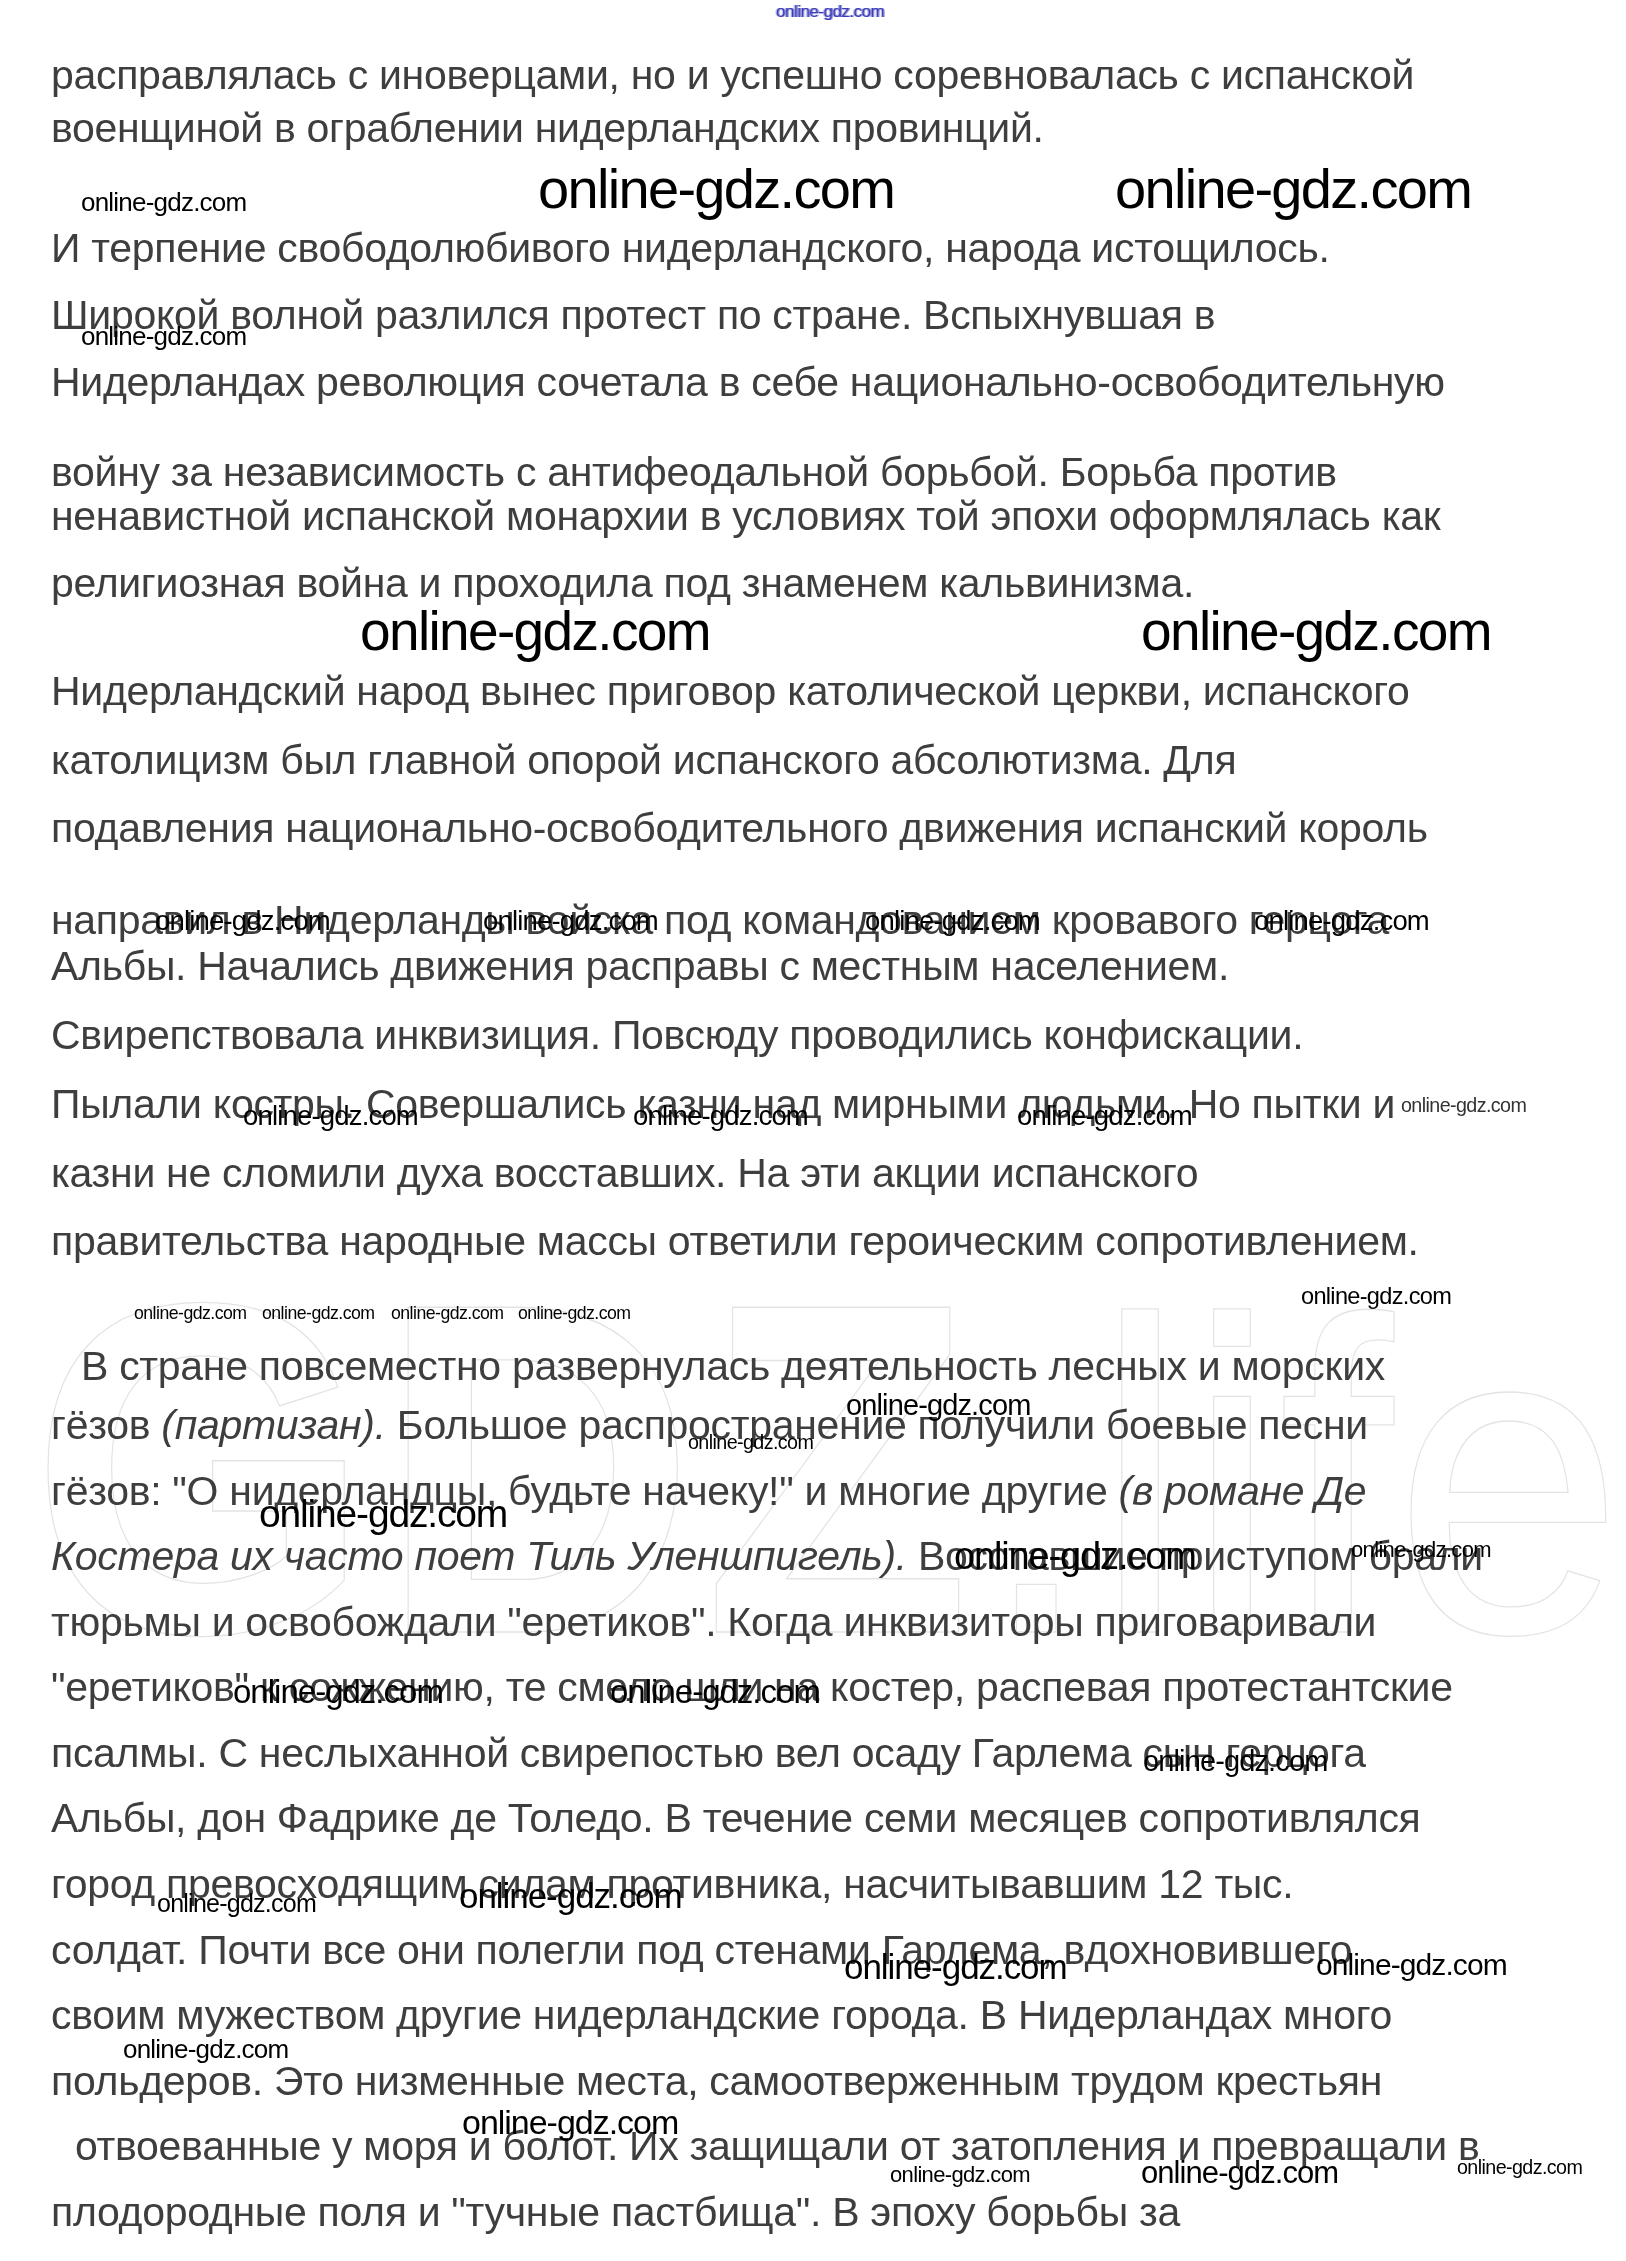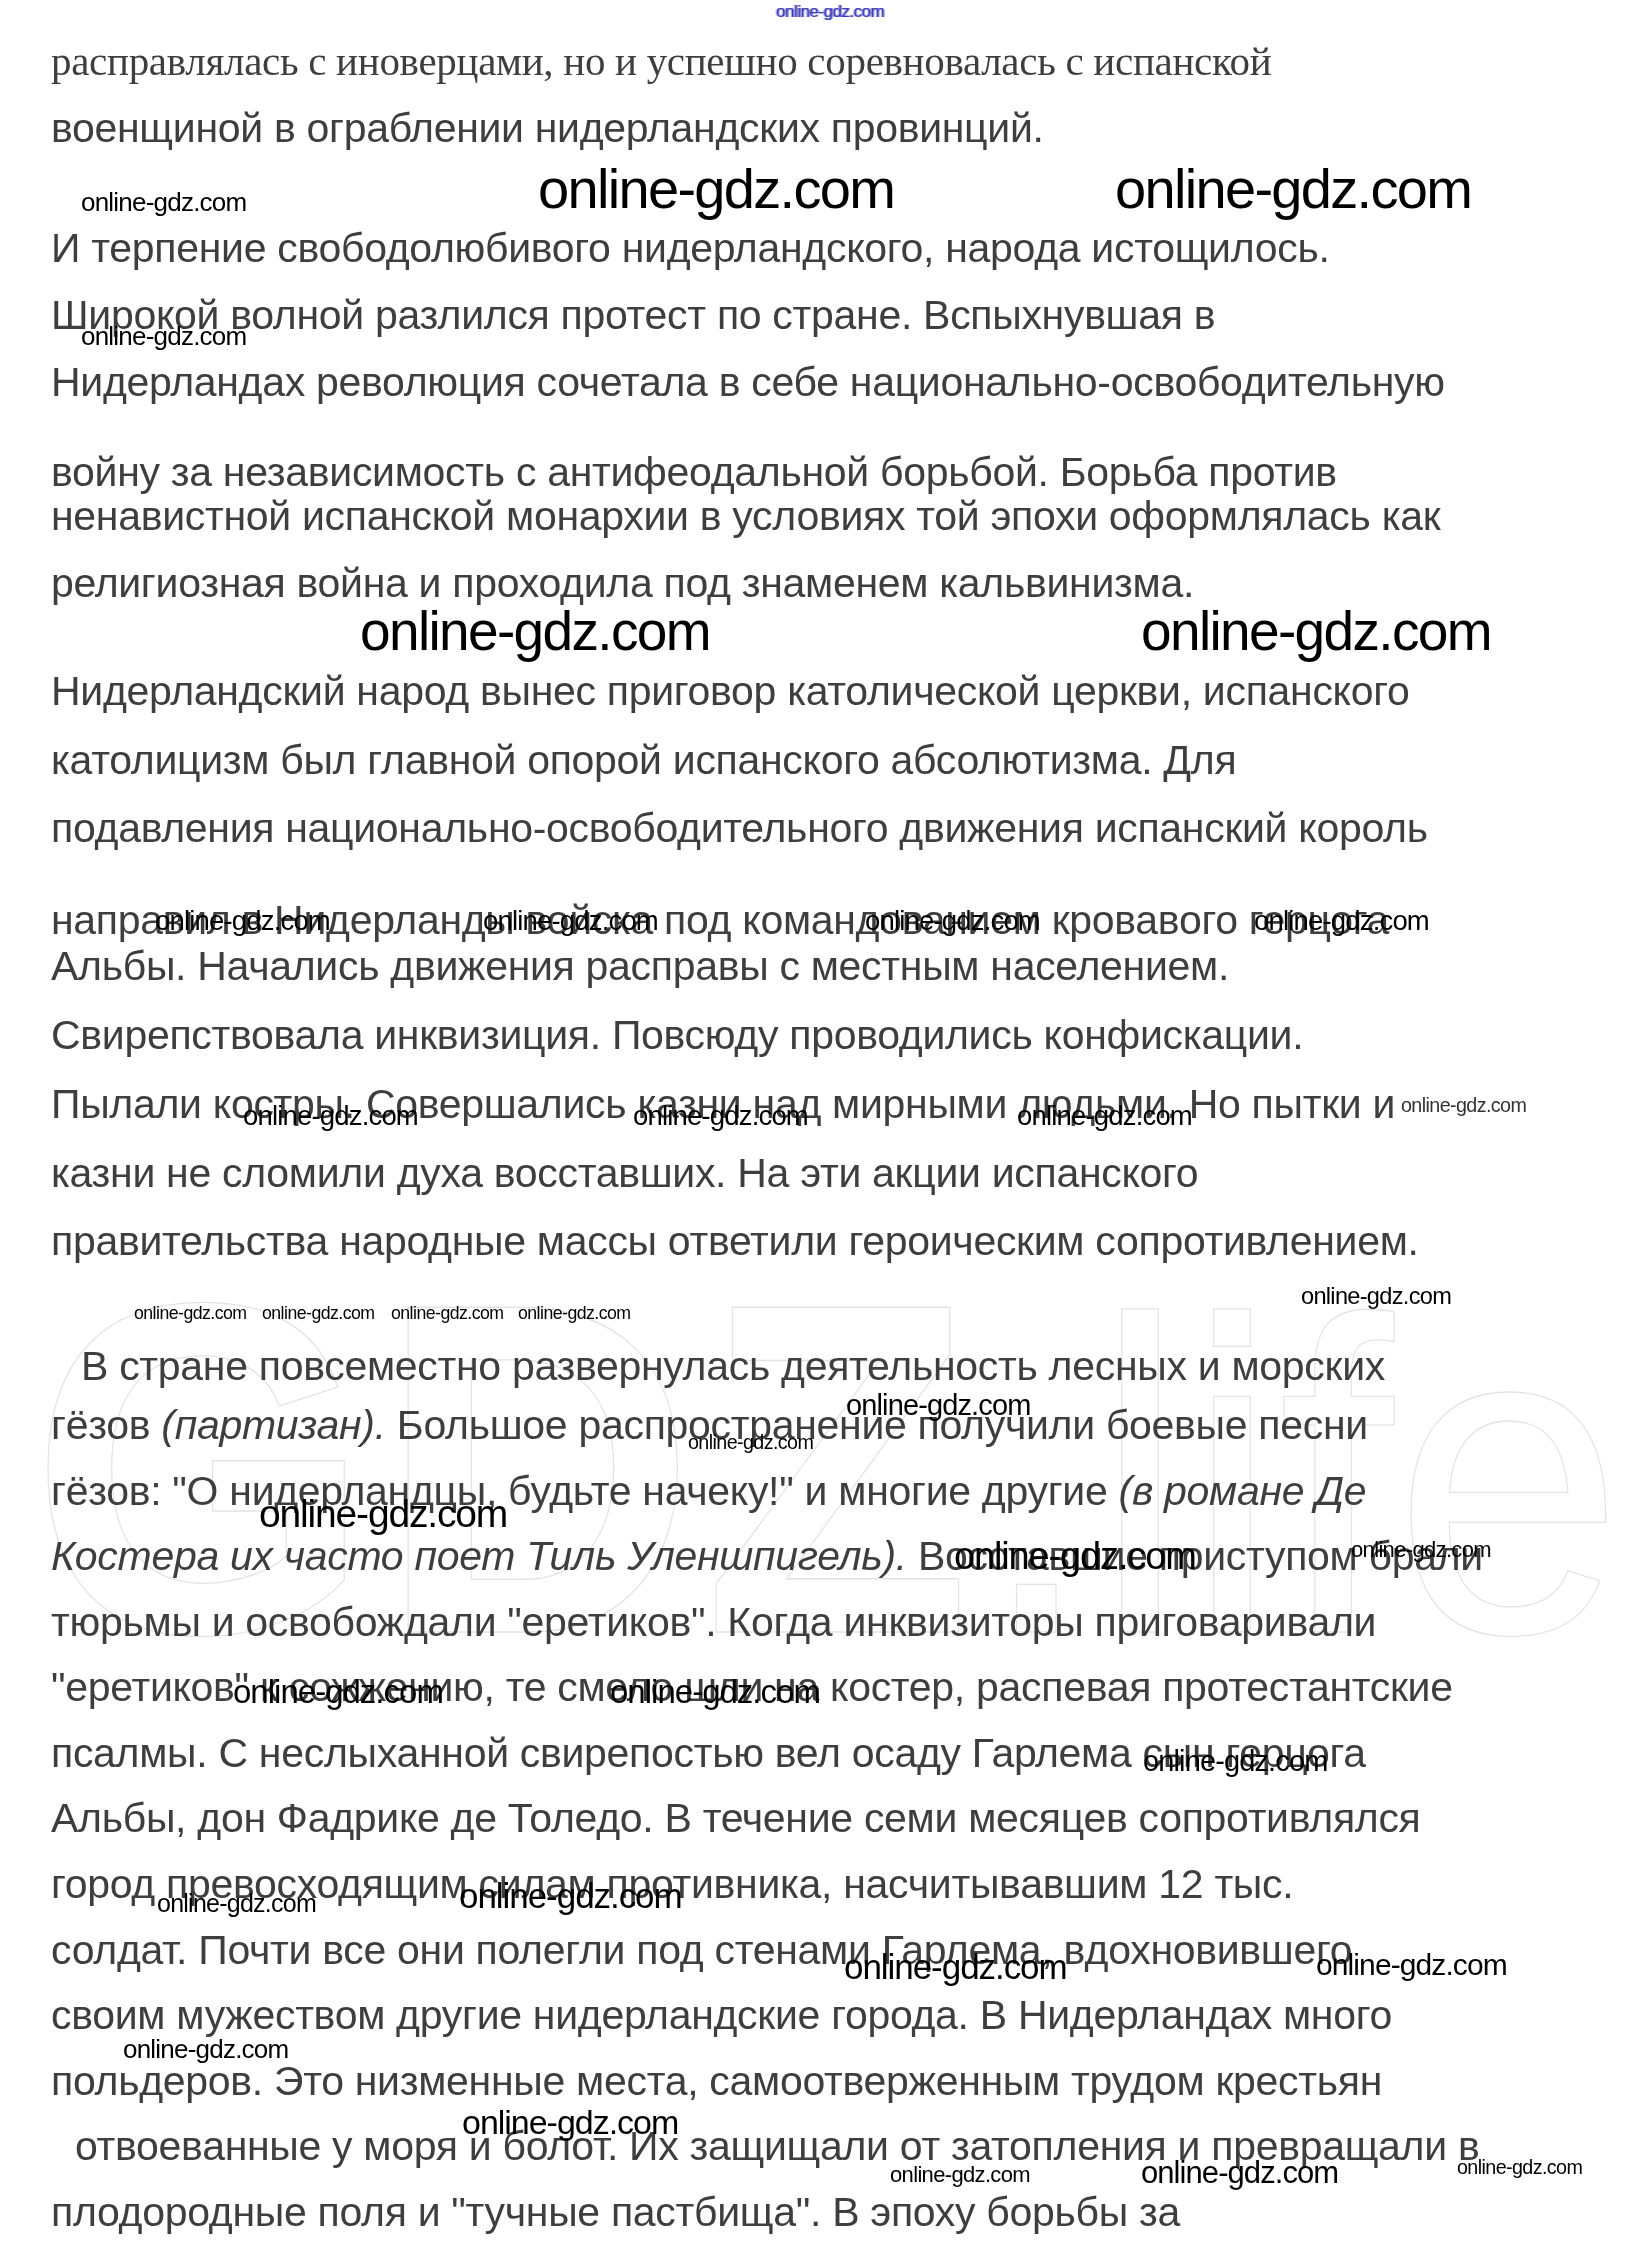--- a/index.html
+++ b/index.html
@@ -53,21 +53,21 @@
 </head>
 <body>
 
 <div class="page">
 
   <div class="giant">
     <span class="g-bold">GDZ</span><span class="g-thin">.life</span>
   </div>
 
   <div id="text-lines">
-      <div class="line" style="top: 39px; font-family: Liberation Serif, serif;"><span>расправлялась с иноверцами, но и успешно соревновалась с испанской</span></div>
+      <div class="line" style="top: 53px;"><span>расправлялась с иноверцами, но и успешно соревновалась с испанской</span></div>
       <div class="line" style="top: 106px;"><span>военщиной в ограблении нидерландских провинций.</span></div>
       <div class="line" style="top: 226px;"><span>И терпение свободолюбивого нидерландского, народа истощилось.</span></div>
       <div class="line" style="top: 293px;"><span>Широкой волной разлился протест по стране. Вспыхнувшая в</span></div>
       <div class="line" style="top: 360px;"><span>Нидерландах революция сочетала в себе национально-освободительную</span></div>
       <div class="line" style="top: 450px;"><span>войну за независимость с антифеодальной борьбой. Борьба против</span></div>
       <div class="line" style="top: 494px;"><span>ненавистной испанской монархии в условиях той эпохи оформлялась как</span></div>
       <div class="line" style="top: 561px;"><span>религиозная война и проходила под знаменем кальвинизма.</span></div>
       <div class="line" style="top: 669px;"><span>Нидерландский народ вынес приговор католической церкви, испанского</span></div>
       <div class="line" style="top: 738px;"><span>католицизм был главной опорой испанского абсолютизма. Для</span></div>
       <div class="line" style="top: 806px;"><span>подавления национально-освободительного движения испанский король</span></div>

